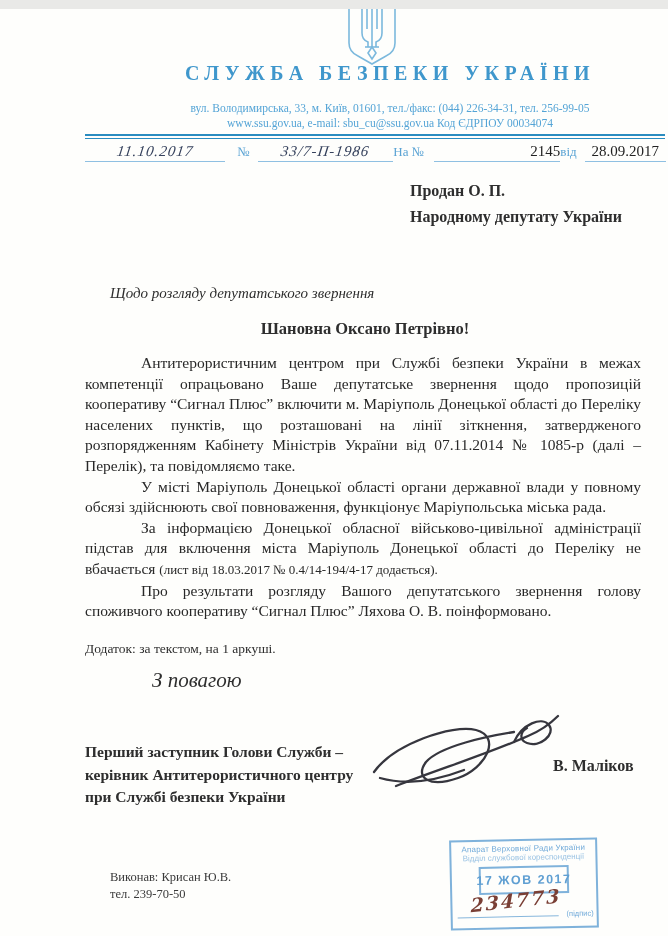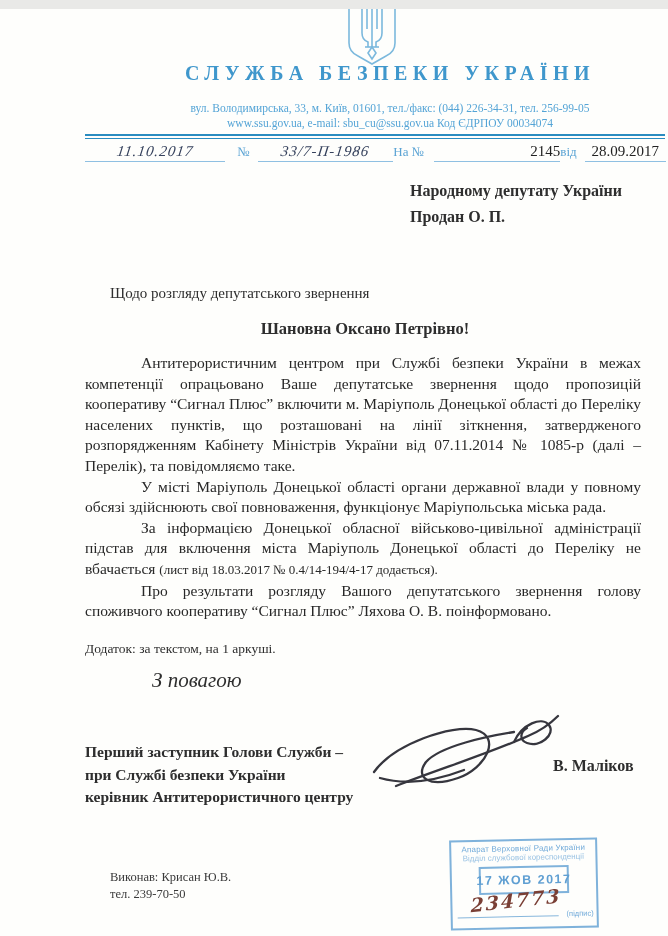--- a/index.html
+++ b/index.html
@@ -39,21 +39,21 @@
   .f-num1  { width:140px; margin-left:8px; }
   .f-num2  { width:120px; margin-left:10px; text-align:right; padding-left:10px; }
   .f-date2 { width:84px;  margin-left:8px; }
   .lbl-no  { margin-left:12px; }
   .spacer  { flex:1; }
   
   .recipient {
     position:absolute; left:410px; top:169px;
     font-weight:bold; font-size:16px; line-height:26px;
   }
-  .subject { position:absolute; left:110px; top:276px; font-size:15px; }
+  .subject { position:absolute; left:110px; top:276px; font-style:italic; font-size:15px; }
   .salutation {
     position:absolute; left:85px; top:310px; width:560px; text-align:center;
     font-weight:bold; font-size:16.5px;
   }
   
   .body-text {
     position:absolute; left:85px; top:344px; width:556px;
     font-size:15.5px; line-height:20.6px; text-align:justify; color:#282828;
   }
   .body-text p { margin:0; text-indent:56px; text-align-last:left; }
@@ -132,41 +132,41 @@
     <div class="field f-num2">
       <span class="typed">2145</span>
     </div>
     <div class="blue-label">від</div>
     <div class="field f-date2">
       <span class="typed">28.09.2017</span>
     </div>
   </div>
 
   <div class="recipient">
+    <div>Продан О. П.</div>
     <div>Народному депутату України</div>
-    <div>Продан О. П.</div>
   </div>
 
   <div class="subject">Щодо розгляду депутатського звернення</div>
   <div class="salutation">Шановна Оксано Петрівно!</div>
 
   <div class="body-text">
     <p>Антитерористичним центром при Службі безпеки України в межах компетенції опрацьовано Ваше депутатське звернення щодо пропозицій кооперативу “Сигнал Плюс” включити м. Маріуполь Донецької області до Переліку населених пунктів, що розташовані на лінії зіткнення, затвердженого розпорядженням Кабінету Міністрів України від 07.11.2014 № 1085-р (далі – Перелік), та повідомляємо таке.</p>
     <p>У місті Маріуполь Донецької області органи державної влади у повному обсязі здійснюють свої повноваження, функціонує Маріупольська міська рада.</p>
     <p><span>За інформацією Донецької обласної військово-цивільної адміністрації підстав для включення міста Маріуполь Донецької області до Переліку не вбачається </span><span class="note">(лист від 18.03.2017 № 0.4/14-194/4-17 додається).</span></p>
     <p>Про результати розгляду Вашого депутатського звернення голову споживчого кооперативу “Сигнал Плюс” Ляхова О. В. поінформовано.</p>
   </div>
 
   <div class="attachment">Додаток: за текстом, на 1 аркуші.</div>
   <div class="closing">З повагою</div>
 
   <div class="position-block">
     <div>Перший заступник Голови Служби –</div>
+    <div>керівник Антитерористичного центру</div>
     <div>при Службі безпеки України</div>
-    <div>керівник Антитерористичного центру</div>
   </div>
   <div class="autograph">
     <svg width="200" height="94" viewBox="0 0 200 94">
       <g fill="none" stroke="#26262e" stroke-width="2.3" stroke-linecap="round" opacity="0.92">
         <path d="M8,66 C28,38 86,18 110,24 C136,31 120,62 92,72 C64,82 48,72 60,56 C74,40 122,30 148,26"></path>
         <path d="M30,80 C70,64 122,48 162,30 C174,25 184,18 192,10"></path>
         <path d="M148,36 C156,18 176,10 183,19 C190,28 174,42 161,37 C153,34 154,26 161,22"></path>
         <path d="M14,72 C42,80 72,74 98,64"></path>
       </g>
     </svg>

